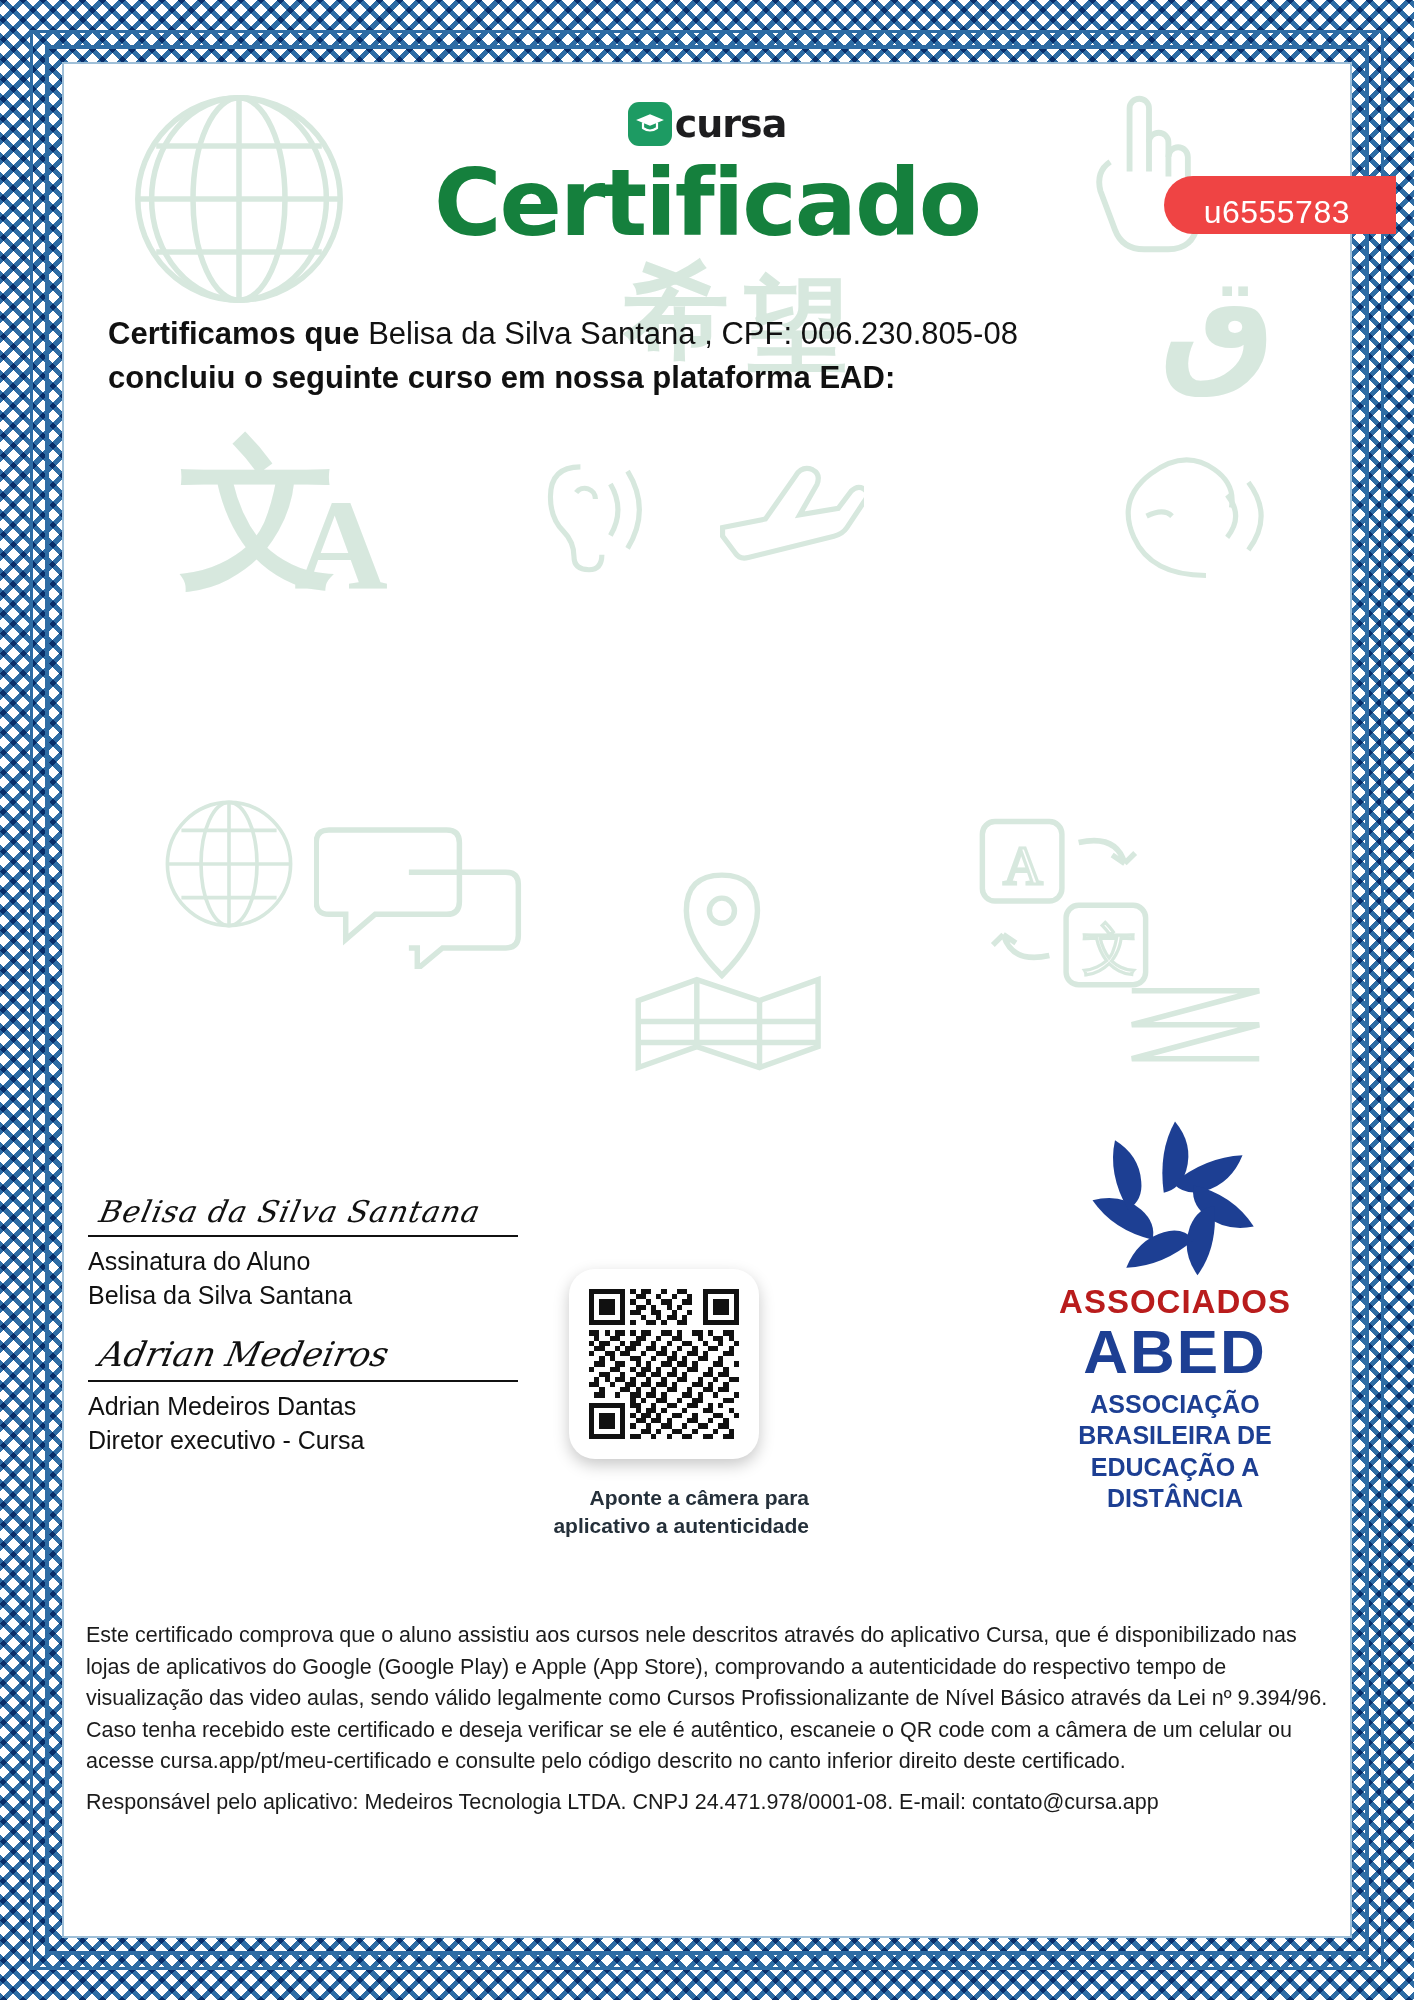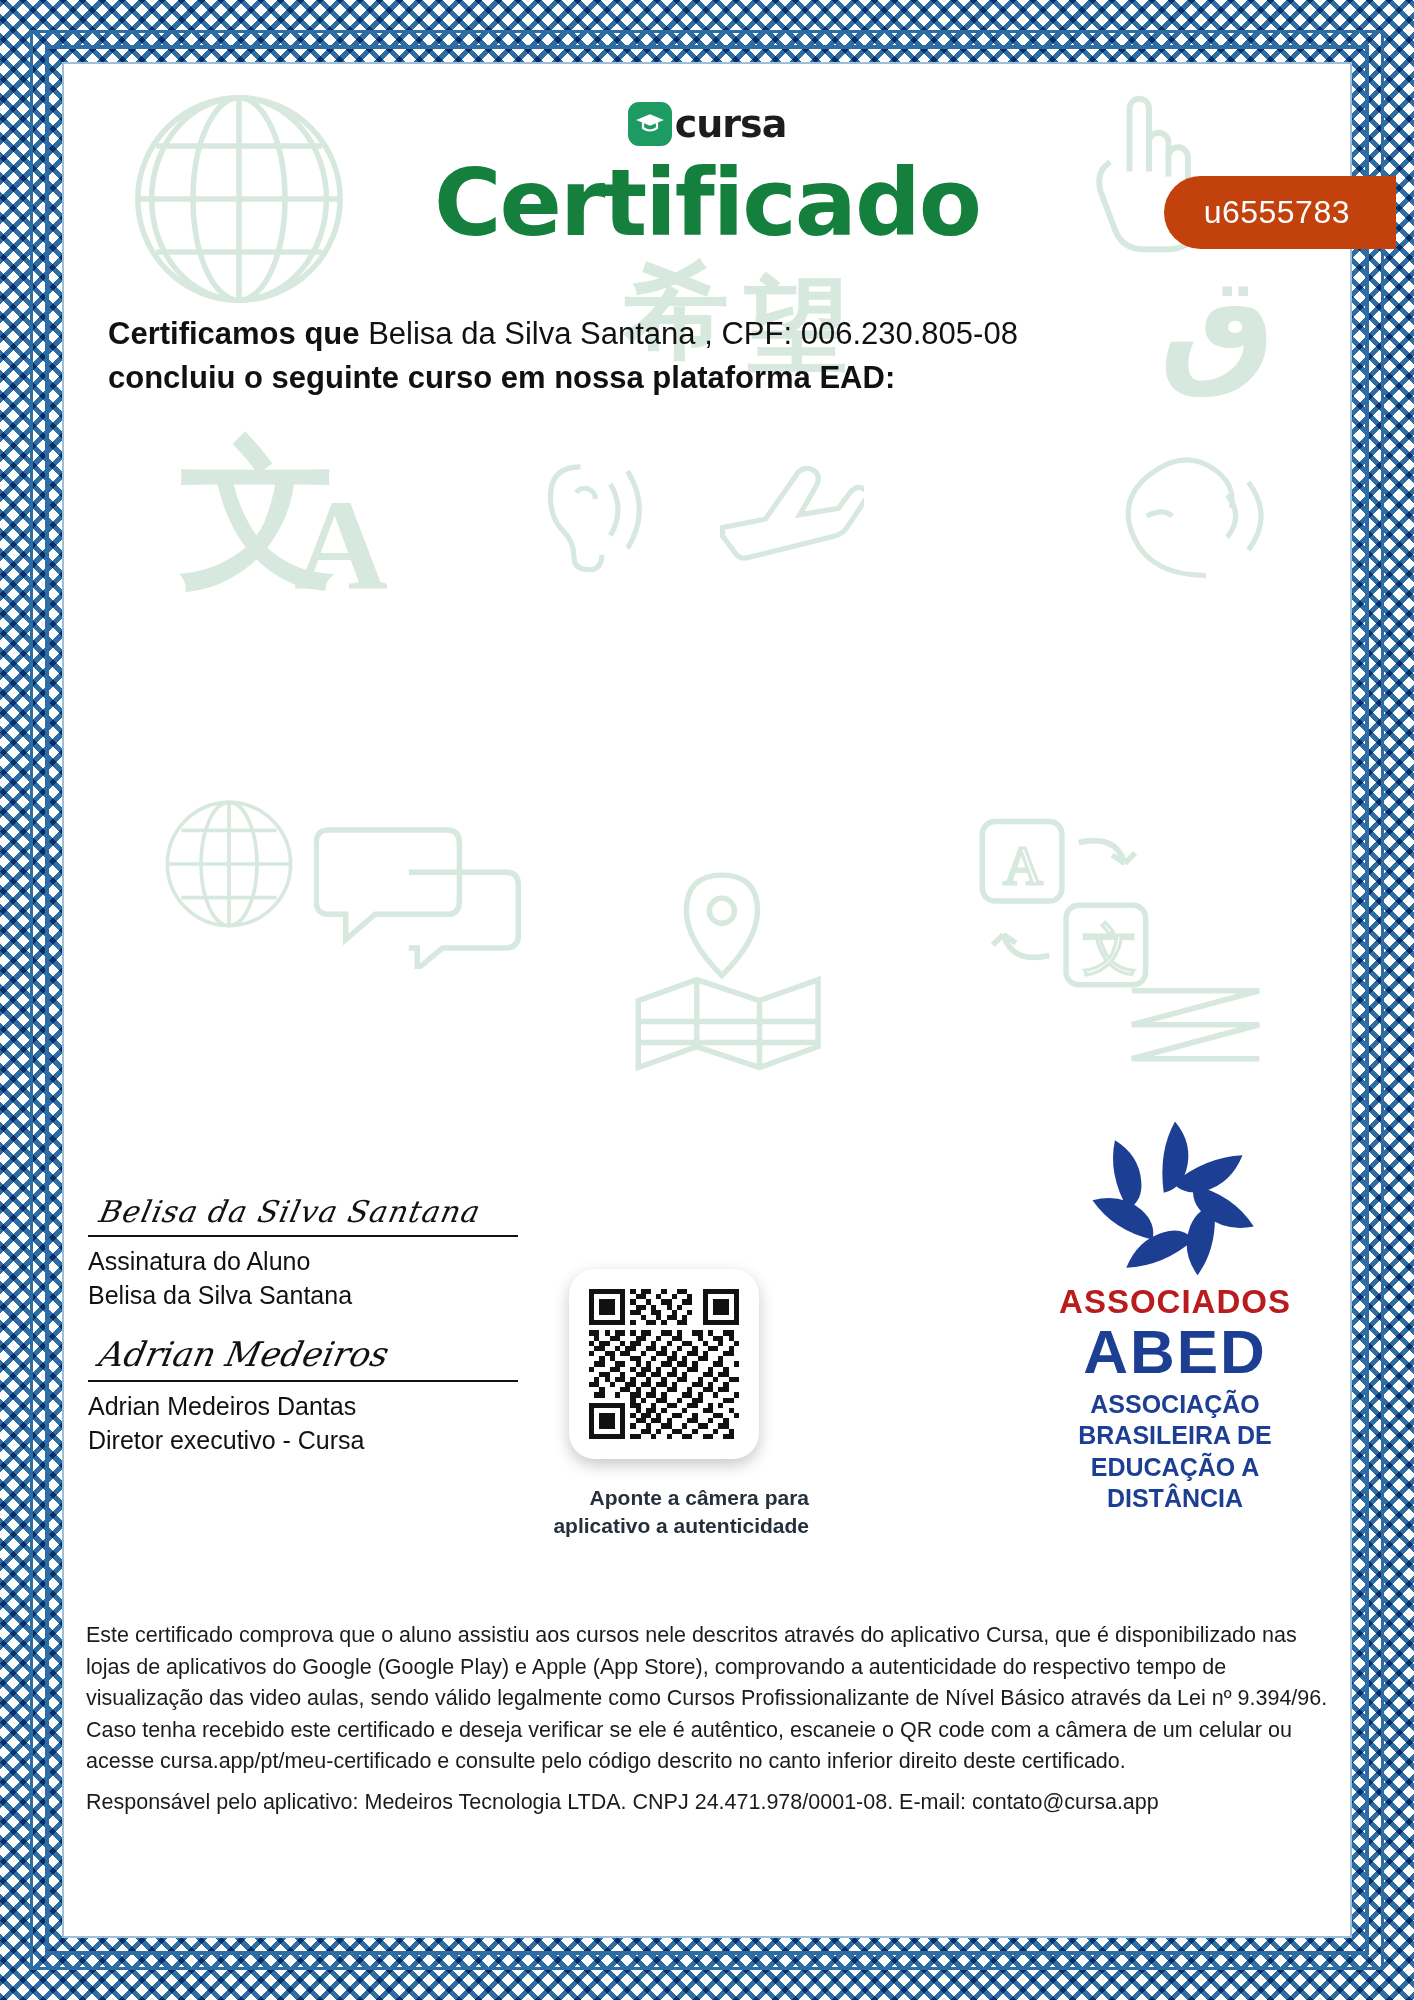--- a/index.html
+++ b/index.html
@@ -122,24 +122,24 @@
     font-weight: bold;
     font-size: 92px;
     letter-spacing: -2px;
     color: #15803d;
   }
 
   .cert-code {
     position: absolute;
     top: 112px;
     right: -46px;
-    background: #c2410c;
+    background: #ef4444;
     color: #ffffff;
     font-size: 32px;
-    padding: 18px 46px 18px 40px;
+    padding: 18px 46px 3px 40px;
     border-top-left-radius: 38px;
     border-bottom-left-radius: 38px;
     letter-spacing: 0.5px;
   }
 
   .statement {
     position: absolute;
     top: 248px;
     left: 44px;
     right: 40px;

